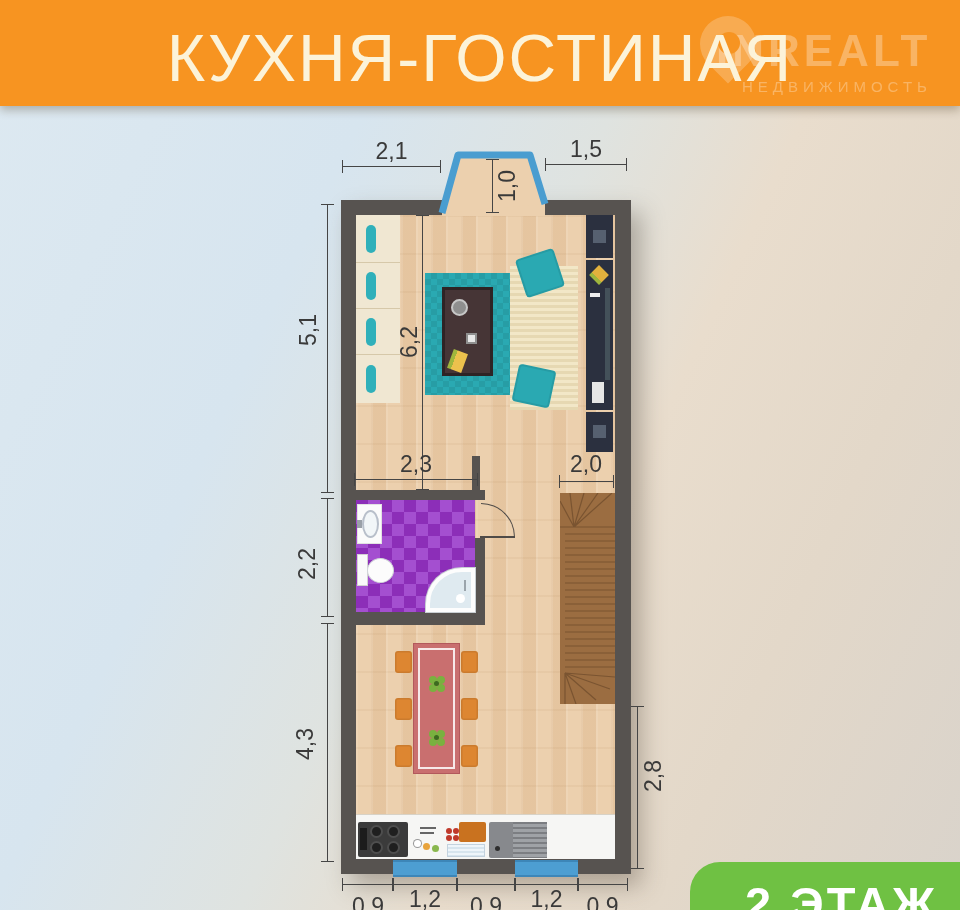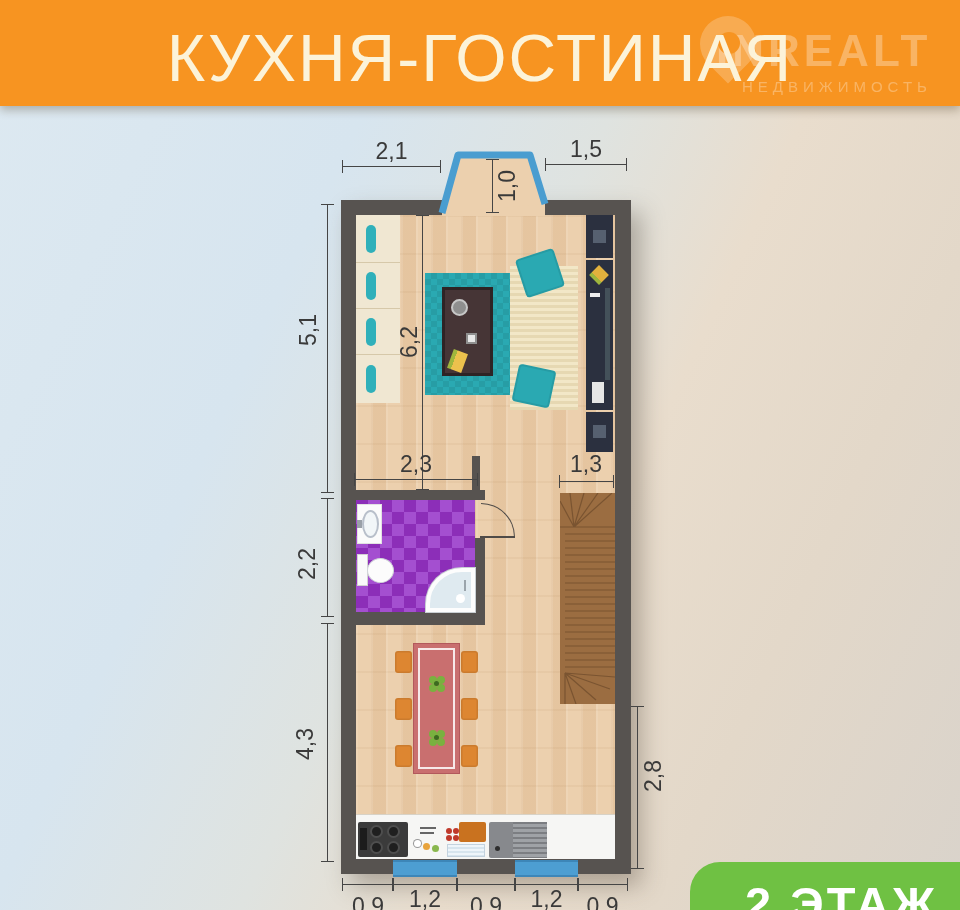--- a/index.html
+++ b/index.html
@@ -290,21 +290,21 @@
   <div class="abs dlabel vlabel d-liv-lab">5,1</div>
   <div class="abs vdim d-bathl-line"></div>
   <div class="abs dlabel vlabel d-bathl-lab">2,2</div>
   <div class="abs vdim d-dinl-line"></div>
   <div class="abs dlabel vlabel d-dinl-lab">4,3</div>
   <div class="abs vdim d-span-line"></div>
   <div class="abs dlabel vlabel d-span-lab">6,2</div>
   <div class="abs hdim d-bathw-line"></div>
   <div class="abs dlabel d-bathw-lab">2,3</div>
   <div class="abs hdim d-stw-line"></div>
-  <div class="abs dlabel d-stw-lab">1,3</div>
+  <div class="abs dlabel d-stw-lab">2,0</div>
   <div class="abs vdim d-lr-line"></div>
   <div class="abs dlabel vlabel d-lr-lab">2,8</div>
   <div class="abs hdim d-b-line0"></div>
   <div class="abs dlabel d-b-lab0">0,9</div>
   <div class="abs hdim d-b-line1"></div>
   <div class="abs dlabel d-b-lab1">1,2</div>
   <div class="abs hdim d-b-line2"></div>
   <div class="abs dlabel d-b-lab2">0,9</div>
   <div class="abs hdim d-b-line3"></div>
   <div class="abs dlabel d-b-lab3">1,2</div>

